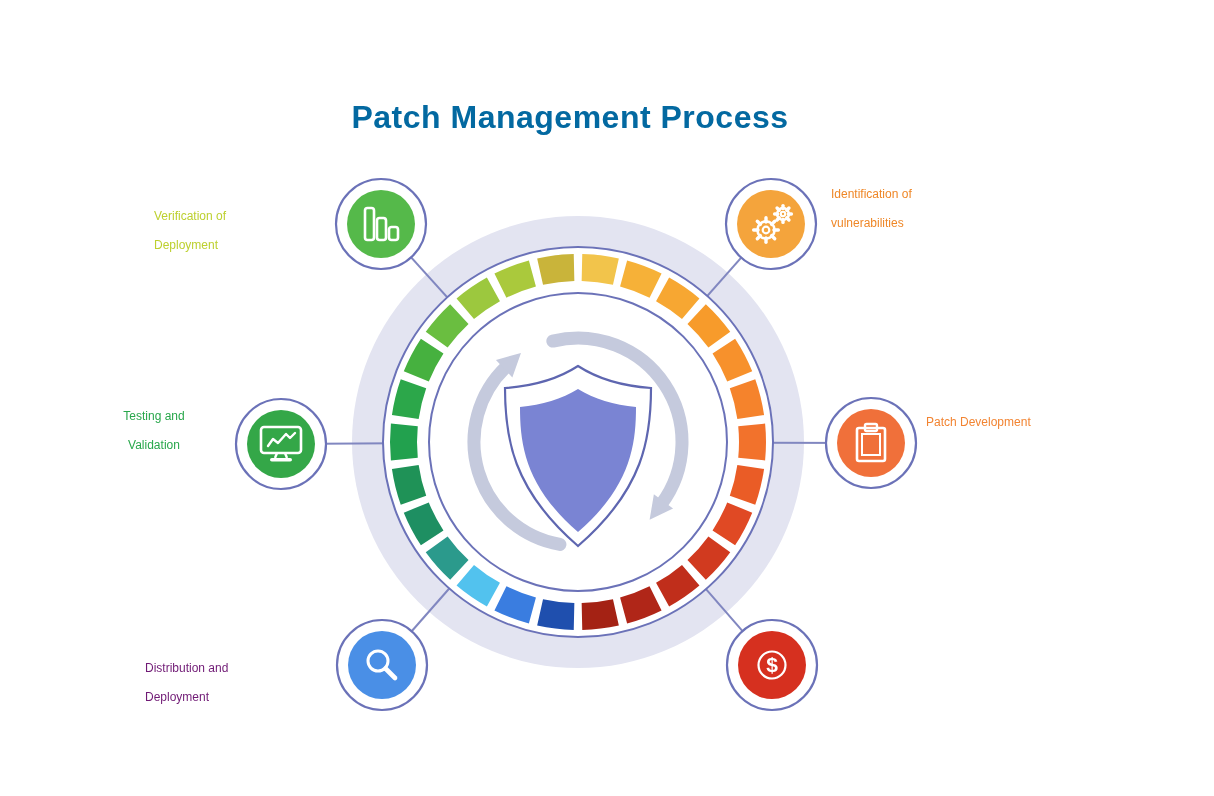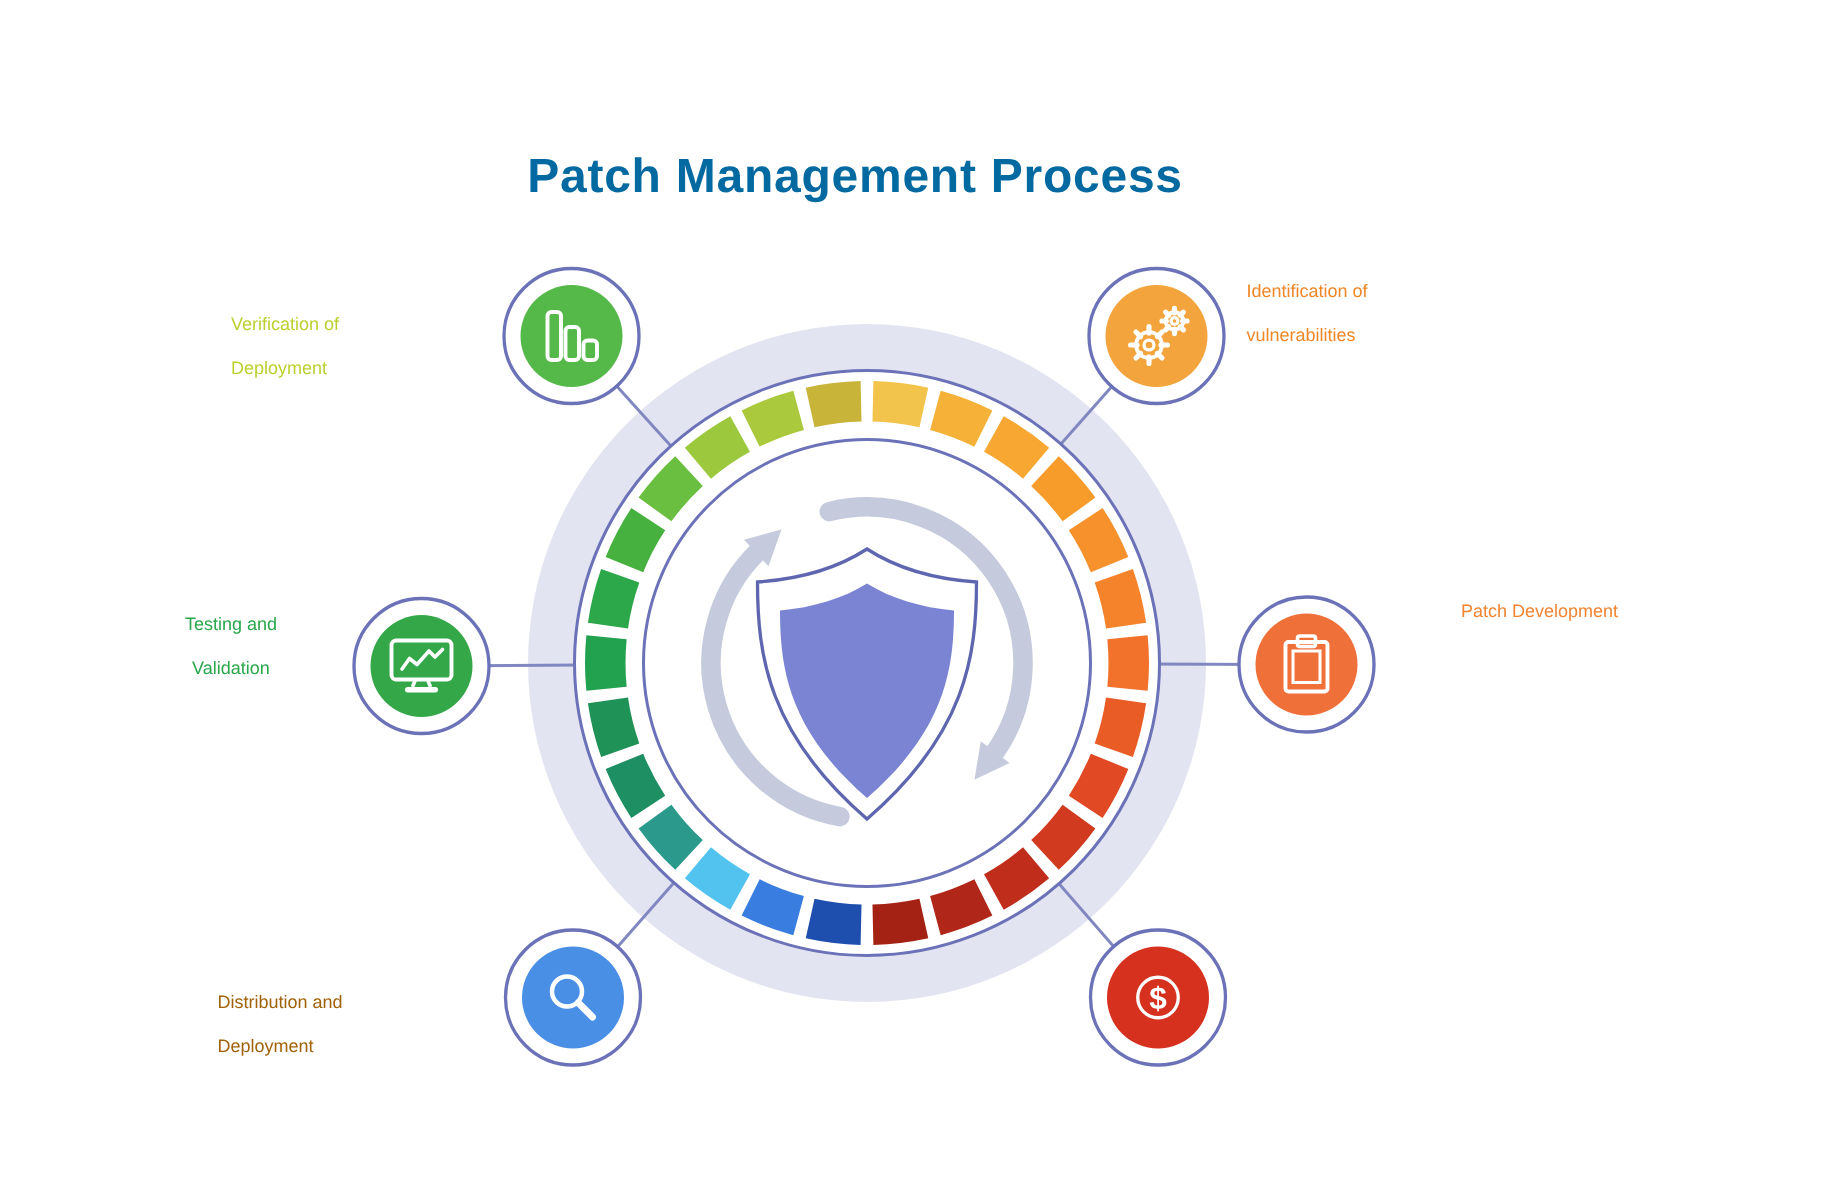--- a/index.html
+++ b/index.html
@@ -7,21 +7,21 @@
        font-family:"Liberation Sans","DejaVu Sans",sans-serif;}
   .stage{position:absolute;inset:0;}
   #diagram{position:absolute;left:0;top:0;}
   .page-title{position:absolute;left:0;top:78px;width:1140px;text-align:center;
       font-size:32px;font-weight:800;color:#0369a1;letter-spacing:.5px;}
   .node-label{position:absolute;font-size:12px;font-weight:normal;line-height:29px;
       white-space:pre-line;}
   .lbl-verification{left:154px;top:202px;text-align:left;}
   .lbl-identification{left:831px;top:180px;text-align:left;}
   .lbl-testing{left:78px;top:402px;width:152px;text-align:center;}
-  .lbl-patch-development{left:926px;top:393px;margin-left:48px;}
+  .lbl-patch-development{left:926px;top:408px;}
   .lbl-distribution{left:145px;top:654px;}
   .lbl-patch-release{left:832px;top:665px;}
 </style>
 </head>
 <body>
 
 <div class="stage">
   <svg id="diagram" width="1214" height="796" viewBox="0 0 1214 796">
       <circle cx="578" cy="442" r="226" fill="#e3e4f1"></circle>
       <line x1="771" y1="224" x2="578" y2="442" stroke="#8187c0" stroke-width="2"></line>
@@ -139,19 +139,19 @@
           <rect x="8" y="3" width="9" height="13" rx="2.5" fill="none" stroke="#fff" stroke-width="2.6"></rect>
         </g>
       </g>
     </svg>
 
   <h1 class="page-title">Patch Management Process</h1>
 
   <div class="node-label lbl-identification" style="color: rgb(239, 135, 39);">Identification of
 vulnerabilities</div>
   <div class="node-label lbl-patch-development" style="color: rgb(242, 132, 50);">Patch Development</div>
-  <div class="node-label lbl-distribution" style="color: #a16207;">Distribution and
+  <div class="node-label lbl-distribution" style="color: #701a75;">Distribution and
 Deployment</div>
   <div class="node-label lbl-testing" style="color: rgb(40, 167, 75);">Testing and
 Validation</div>
   <div class="node-label lbl-verification" style="color: rgb(189, 208, 47);">Verification of
 Deployment</div>
 </div>
 
 </body></html>

